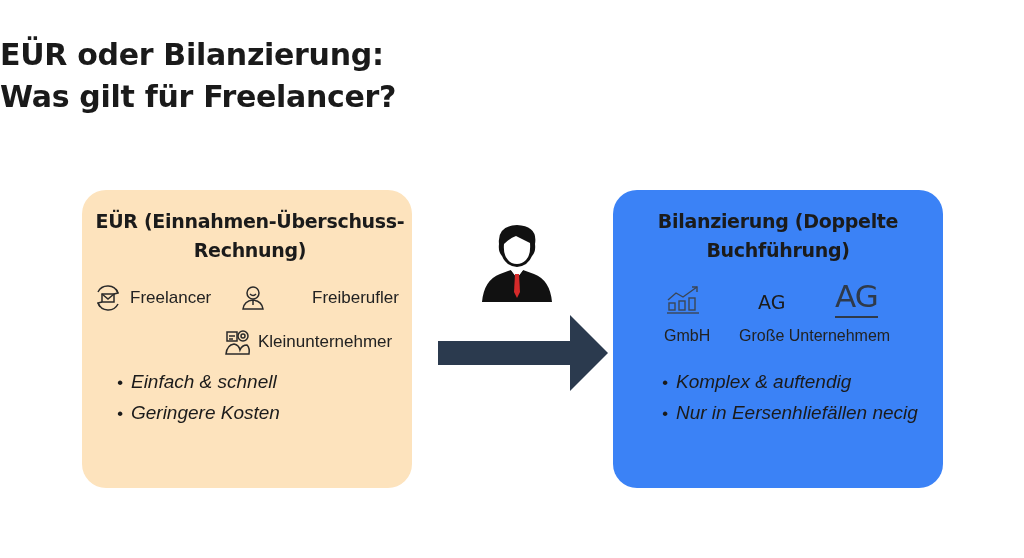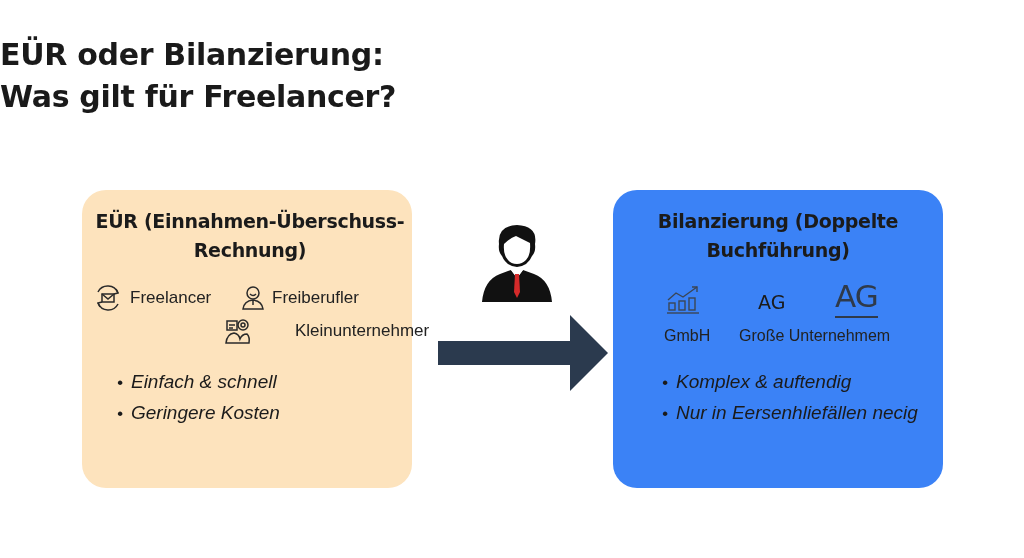--- a/index.html
+++ b/index.html
@@ -55,31 +55,31 @@
       <path d="M6 8 A11 11 0 0 1 26 9"></path>
         <path d="M24 5 l2 4 l-4 1"></path>
       <path d="M26 20 A11 11 0 0 1 6 19"></path>
         <path d="M8 23 l-2 -4 l4 -1"></path>
       <rect x="10" y="10" width="12" height="8"></rect>
         <path d="M10 10 l6 5 l6 -5"></path>
     </svg>
     <span>Freelancer</span>
   </div>
 
-  <div class="chip" style="left:158px; top:94px;">
+  <div class="chip" style="left:158px; top:94px;gap:40px;">
     <svg width="26" height="28" viewBox="0 0 26 28" fill="none" stroke="#2a2a2a" stroke-width="1.5">
       <circle cx="13" cy="9" r="6"></circle>
         <path d="M10 10 q3 3 6 0"></path>
       <path d="M3 25 q1 -8 10 -9 q9 1 10 9 z"></path>
         <path d="M13 16 v5"></path>
     </svg>
     <span>Freiberufler</span>
   </div>
 
-  <div class="chip" style="left:142px; top:127px;gap:37px;">
+  <div class="chip" style="left:142px; top:138px;">
     <svg width="28" height="28" viewBox="0 0 28 28" fill="none" stroke="#2a2a2a" stroke-width="1.5">
       <rect x="3" y="4" width="10" height="9"></rect>
         <path d="M5 8 h6 M5 11 h4"></path>
       <circle cx="19" cy="8" r="5"></circle>
         <circle cx="19" cy="8" r="2"></circle>
       <path d="M2 26 q1 -9 8 -10 q5 1 6 6 q2 -5 7 -5 q3 3 2 9 z"></path>
     </svg>
     <span>Kleinunternehmer</span>
   </div>
 

